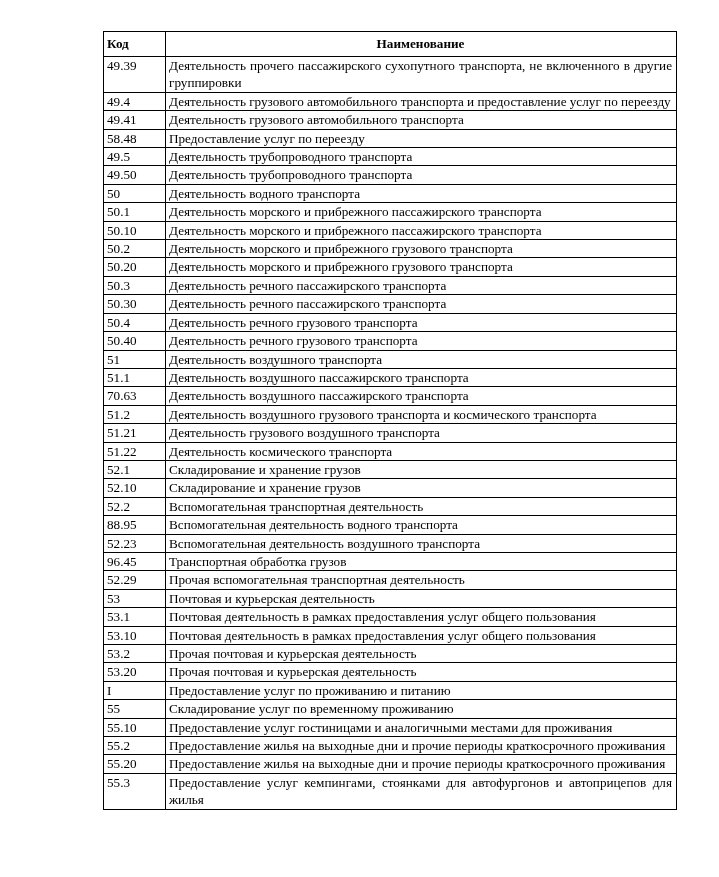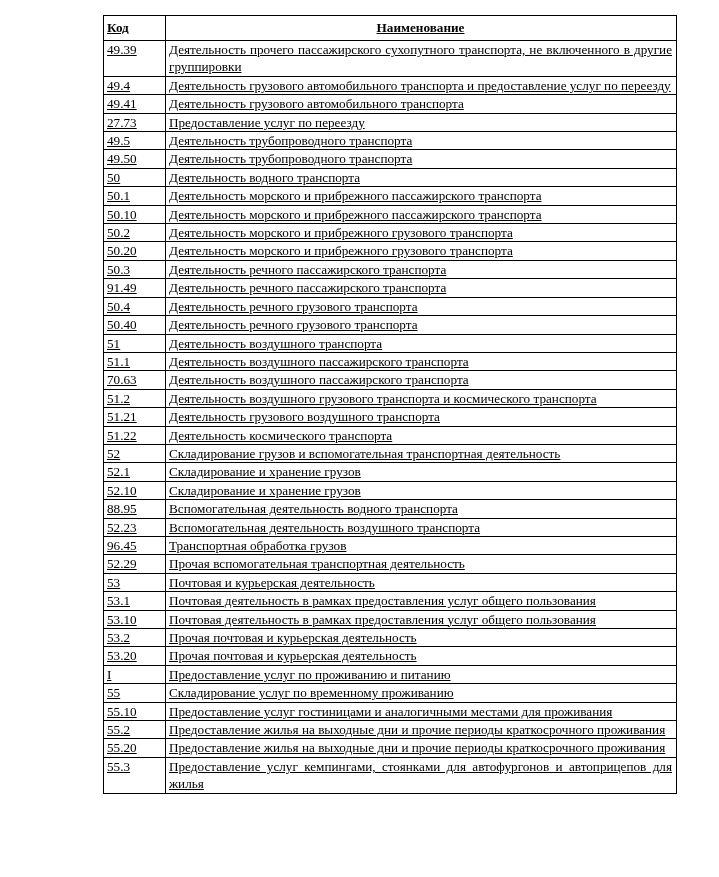--- a/index.html
+++ b/index.html
@@ -11,23 +11,22 @@
       overflow: hidden;
     }
     body {
       font-family: "Liberation Serif", "DejaVu Serif", serif;
       color: #000000;
       position: relative;
     }
     .page {
       position: absolute;
       left: 103px;
-      top: 15px;
+      top: 31px;
       width: 573px;
-      text-decoration: underline;
     }
     table.okved {
       border-collapse: collapse;
       width: 573px;
       table-layout: fixed;
       font-size: 13.2px;
       line-height: 17.4px;
     }
     table.okved col.code-col { width: 62px; }
     table.okved col.name-col { width: 511px; }
@@ -81,21 +80,21 @@
         </tr>
         <tr>
           <td class="code">49.4</td>
           <td class="name">Деятельность грузового  автомобильного транспорта и предоставление услуг по переезду</td>
         </tr>
         <tr>
           <td class="code">49.41</td>
           <td class="name">Деятельность грузового автомобильного транспорта</td>
         </tr>
         <tr>
-          <td class="code">27.73</td>
+          <td class="code">58.48</td>
           <td class="name">Предоставление услуг по переезду</td>
         </tr>
         <tr>
           <td class="code">49.5</td>
           <td class="name">Деятельность трубопроводного транспорта</td>
         </tr>
         <tr>
           <td class="code">49.50</td>
           <td class="name">Деятельность трубопроводного транспорта</td>
         </tr>
@@ -117,21 +116,21 @@
         </tr>
         <tr>
           <td class="code">50.20</td>
           <td class="name">Деятельность морского и прибрежного грузового транспорта</td>
         </tr>
         <tr>
           <td class="code">50.3</td>
           <td class="name">Деятельность речного пассажирского транспорта</td>
         </tr>
         <tr>
-          <td class="code">91.49</td>
+          <td class="code">50.30</td>
           <td class="name">Деятельность речного пассажирского транспорта</td>
         </tr>
         <tr>
           <td class="code">50.4</td>
           <td class="name">Деятельность речного  грузового транспорта</td>
         </tr>
         <tr>
           <td class="code">50.40</td>
           <td class="name">Деятельность речного  грузового транспорта</td>
         </tr>
@@ -153,30 +152,30 @@
         </tr>
         <tr>
           <td class="code">51.21</td>
           <td class="name">Деятельность грузового воздушного транспорта</td>
         </tr>
         <tr>
           <td class="code">51.22</td>
           <td class="name">Деятельность космического транспорта</td>
         </tr>
         <tr>
-          <td class="code">52</td>
-          <td class="name">Складирование грузов и вспомогательная транспортная деятельность</td>
-        </tr>
-        <tr>
           <td class="code">52.1</td>
           <td class="name">Складирование и хранение грузов</td>
         </tr>
         <tr>
           <td class="code">52.10</td>
           <td class="name">Складирование и хранение грузов</td>
+        </tr>
+        <tr>
+          <td class="code">52.2</td>
+          <td class="name">Вспомогательная транспортная деятельность</td>
         </tr>
         <tr>
           <td class="code">88.95</td>
           <td class="name">Вспомогательная деятельность водного транспорта</td>
         </tr>
         <tr>
           <td class="code">52.23</td>
           <td class="name">Вспомогательная деятельность воздушного транспорта</td>
         </tr>
         <tr>

